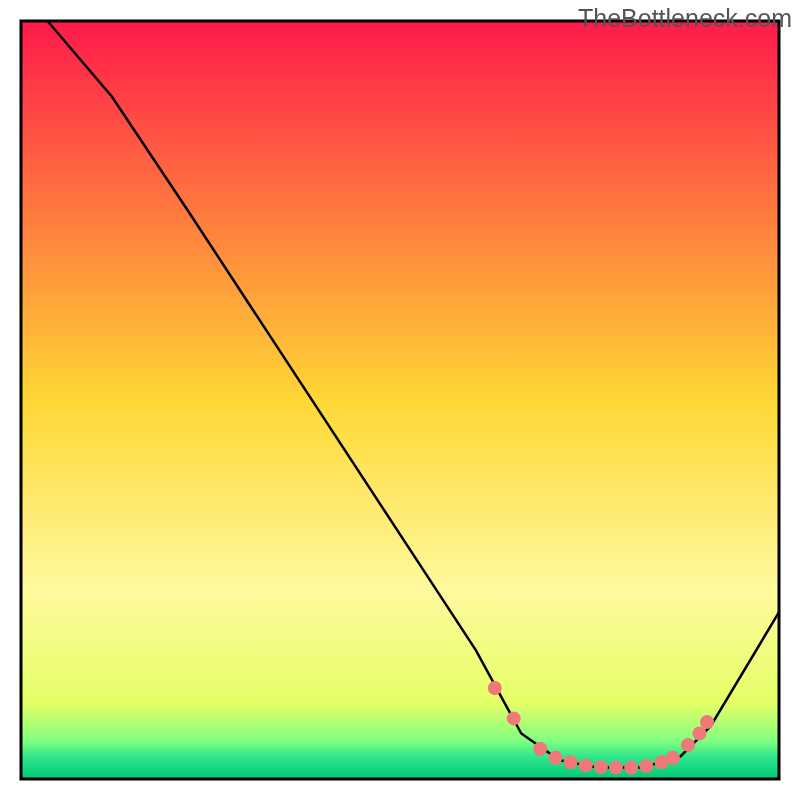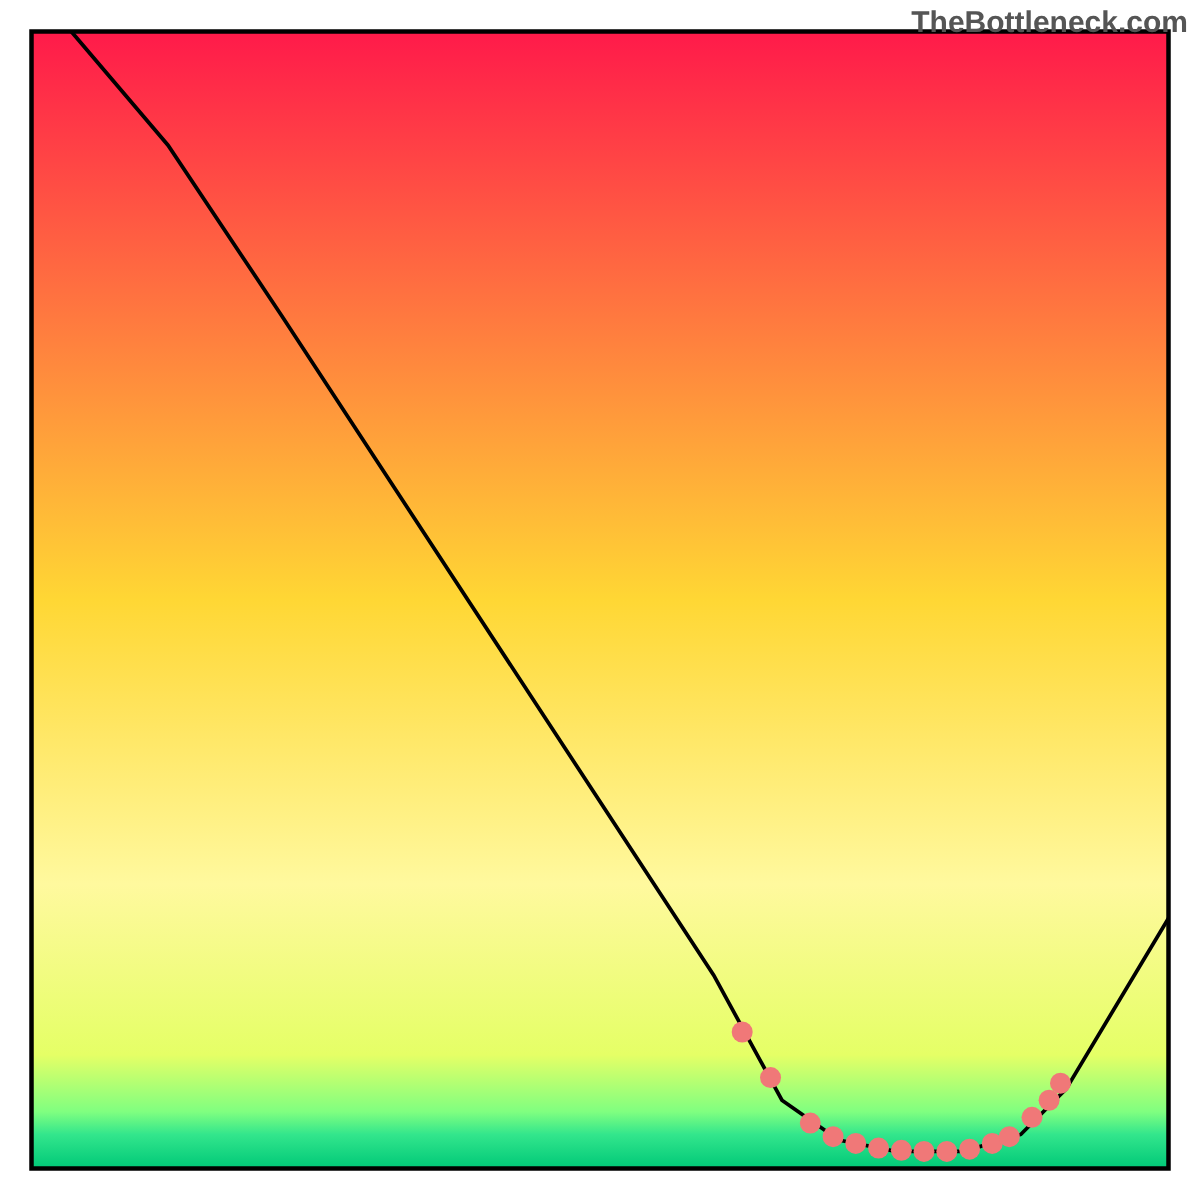--- a/index.html
+++ b/index.html
@@ -15,22 +15,22 @@
     position: absolute;
     top: 0;
     left: 0;
     width: 800px;
     height: 800px;
   }
   .watermark {
     position: absolute;
     top: 4px;
     right: 8px;
-    font-size: 20px;
-    font-weight: bold;
+    font-size: 25px;
+    font-weight: normal;
     color: #555;
     z-index: 10;
   }
   svg {
     display: block;
   }
 </style>
 </head>
 <body>
 

